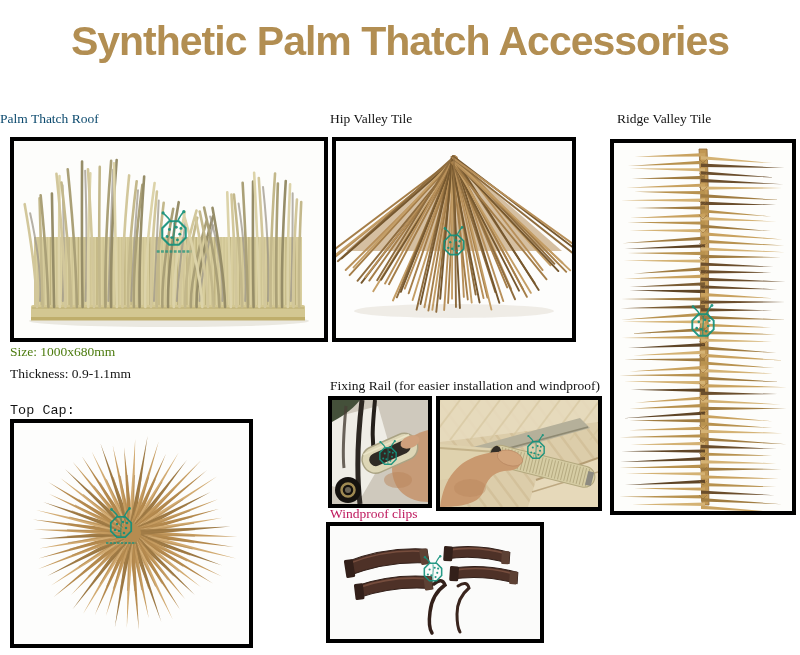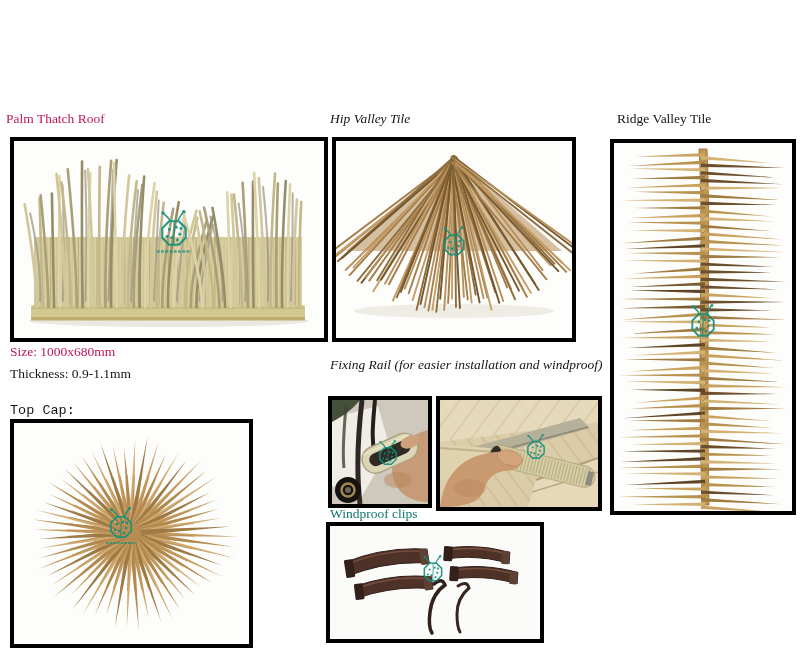--- a/index.html
+++ b/index.html
@@ -19,22 +19,23 @@
   .frame {
     position:absolute; border:4px solid #000000; background:#fdfdfc; overflow:hidden;
   }
   .frame svg { display:block; width:100%; height:100%; }
 </style>
 </head>
 <body>
 
 <div class="page">
 
-
-  <div class="label" style="left: 6px; top: 111px; color: #be185d; text-align: center;">Palm Thatch Roof</div>
+  <h1 class="title" style="color: rgb(178, 142, 82);">Synthetic Palm Thatch Accessories</h1>
+
+  <div class="label" style="left: 0; top: 111px; color: #0c4a6e; text-align: center;">Palm Thatch Roof</div>
   <div class="frame" style="left:10px;top:137px;width:318px;height:205px">
     <svg id="svg-palm" viewBox="0 0 310 197">
         <rect x="0" y="0" width="310" height="197" fill="#fdfdfb"></rect>
         <ellipse cx="155" cy="180" rx="140" ry="6" fill="#d8d4c6" opacity="0.5"></ellipse>
         <rect x="20" y="96" width="268" height="70" fill="#d9cf9f"></rect>
         <line x1="21" y1="96" x2="21" y2="166" stroke="#cfc494" stroke-width="1.4" opacity="0.9"></line>
         <line x1="24.1" y1="96" x2="24.1" y2="166" stroke="#cfc494" stroke-width="1.4" opacity="0.9"></line>
         <line x1="27.200000000000003" y1="96" x2="27.200000000000003" y2="166" stroke="#bcb07d" stroke-width="1.4" opacity="0.9"></line>
         <line x1="30.300000000000004" y1="96" x2="30.300000000000004" y2="166" stroke="#cfc494" stroke-width="1.4" opacity="0.9"></line>
         <line x1="33.400000000000006" y1="96" x2="33.400000000000006" y2="166" stroke="#cfc494" stroke-width="1.4" opacity="0.9"></line>
@@ -192,24 +193,24 @@
           <circle cx="5" cy="1" r="1.25" fill="#13917c"></circle>
           <circle cx="-2" cy="4" r="1.25" fill="#13917c"></circle>
           <circle cx="3" cy="6" r="1.25" fill="#13917c"></circle>
           <circle cx="-6" cy="3" r="1.25" fill="#13917c"></circle>
           <circle cx="6" cy="-4" r="1.25" fill="#13917c"></circle>
           <path d="M 0,-9 C 1,-3 -1,4 0,10" stroke="#13917c" fill="none" stroke-width="1"></path>
           <path d="M -15,16 h30" stroke="#13917c" stroke-width="2.2" opacity="0.75" stroke-dasharray="2.5 1.2"></path>
         </g>
       </svg>
   </div>
-  <div class="label" style="left: 10px; top: 344px; color: #be185d; text-align: center;">Size: 1000x680mm</div>
+  <div class="label" style="left: 10px; top: 344px; color: #4d7c0f; text-align: center;">Size: 1000x680mm</div>
   <div class="label" style="left: 10px; top: 366px; color: rgb(20, 20, 20);">Thickness: 0.9-1.1mm</div>
 
-  <div class="label" style="left: 330px; top: 111px; color: rgb(20, 20, 20); font-style: italic;">Hip Valley Tile</div>
+  <div class="label" style="left: 330px; top: 111px; color: rgb(20, 20, 20);">Hip Valley Tile</div>
   <div class="frame" style="left:332px;top:137px;width:244px;height:205px">
     <svg id="svg-hip" viewBox="0 0 236 197">
         <rect x="0" y="0" width="236" height="197" fill="#fdfdfc"></rect>
         <ellipse cx="118" cy="170" rx="100" ry="7" fill="#ddd8cd" opacity="0.45"></ellipse>
         <polygon points="118,16 10,110 226,110" fill="#b58c55" opacity="0.55"></polygon>
         <line x1="118.9355765581131" y1="18.139445185661316" x2="-10" y2="123.5132805109024" stroke="#b8905a" stroke-width="1.9" stroke-linecap="round"></line>
         <line x1="119.6373784840107" y1="17.017148971557617" x2="-6.061538461538461" y2="111.80234957882712" stroke="#a57e49" stroke-width="1.9" stroke-linecap="round"></line>
         <line x1="117.77564826607704" y1="20.423404335975647" x2="-2.1230769230769226" y2="115.06107396561548" stroke="#c49e66" stroke-width="1.9" stroke-linecap="round"></line>
         <line x1="115.50523746013641" y1="17.947897262405604" x2="1.815384615384616" y2="120.21624134328137" stroke="#8f6d3f" stroke-width="1.9" stroke-linecap="round"></line>
         <line x1="120.45261415839195" y1="16.94374942779541" x2="5.753846153846155" y2="117.388910350077" stroke="#76582f" stroke-width="1.9" stroke-linecap="round"></line>
@@ -564,21 +565,21 @@
           <circle cx="-2" cy="4" r="1.25" fill="#13917c"></circle>
           <circle cx="3" cy="6" r="1.25" fill="#13917c"></circle>
           <circle cx="-6" cy="3" r="1.25" fill="#13917c"></circle>
           <circle cx="6" cy="-4" r="1.25" fill="#13917c"></circle>
           <path d="M 0,-9 C 1,-3 -1,4 0,10" stroke="#13917c" fill="none" stroke-width="1"></path>
           <path d="M -15,16 h30" stroke="#13917c" stroke-width="2.2" opacity="0.75" stroke-dasharray="2.5 1.2"></path>
         </g>
       </svg>
   </div>
 
-  <div class="label" style="left: 330px; top: 357px; color: rgb(20, 20, 20); font-style: italic;">Fixing Rail (for easier installation and windproof)</div>
+  <div class="label" style="left: 330px; top: 378px; color: rgb(20, 20, 20);">Fixing Rail (for easier installation and windproof)</div>
   <div class="frame" style="left:328px;top:396px;width:104px;height:112px">
     <svg id="svg-fixleft" viewBox="0 0 96 104">
         <rect x="0" y="0" width="96" height="104" fill="#cfc9bd"></rect>
         <polygon points="0,18 46,6 58,48 30,96 0,86" fill="#efede6"></polygon>
         <path d="M0,0 h28 C19,11 9,17 0,22 Z" fill="#44503a"></path>
         <path d="M30,0 C26,34 24,70 28,104" stroke="#2c2722" stroke-width="5" fill="none"></path>
         <path d="M43,0 C41,22 39,40 43,58" stroke="#241f1a" stroke-width="4" fill="none"></path>
         <path d="M14,6 C12,28 10,50 12,68" stroke="#473f36" stroke-width="3" fill="none" opacity="0.8"></path>
         <circle cx="16" cy="90" r="13" fill="#15120f"></circle>
         <circle cx="16" cy="90" r="6.5" fill="none" stroke="#a08a52" stroke-width="2.5"></circle>
@@ -692,21 +693,21 @@
           <circle cx="5" cy="1" r="1.25" fill="#13917c"></circle>
           <circle cx="-2" cy="4" r="1.25" fill="#13917c"></circle>
           <circle cx="3" cy="6" r="1.25" fill="#13917c"></circle>
           <circle cx="-6" cy="3" r="1.25" fill="#13917c"></circle>
           <circle cx="6" cy="-4" r="1.25" fill="#13917c"></circle>
           <path d="M 0,-9 C 1,-3 -1,4 0,10" stroke="#13917c" fill="none" stroke-width="1"></path>
         </g>
       </svg>
   </div>
 
-  <div class="label" style="left: 330px; top: 506px; color: #0f766e;">Windproof clips</div>
+  <div class="label" style="left: 330px; top: 506px; color: #be185d;">Windproof clips</div>
   <div class="frame" style="left:326px;top:522px;width:218px;height:121px">
     <svg id="svg-clips" viewBox="0 0 210 113">
         <rect x="0" y="0" width="210" height="113" fill="#fbfbfa"></rect>
         <g transform="translate(16,36) rotate(-9)">
           <path d="M0,0 Q 41,-9 82,0 L 82,14 Q 41,5 0,14 Z" fill="#4e3127" stroke="#33201a" stroke-width="1"></path>
           <path d="M2,2 Q 41,-7 80,2" stroke="#7e5242" stroke-width="1.6" fill="none" opacity="0.85"></path>
           <rect x="-2" y="-2" width="9" height="18" fill="#33201a" rx="1.5"></rect>
           <rect x="74" y="-1" width="8" height="16" fill="#5d4134" rx="1.5"></rect>
         </g>
         <g transform="translate(26,60) rotate(-7)">

